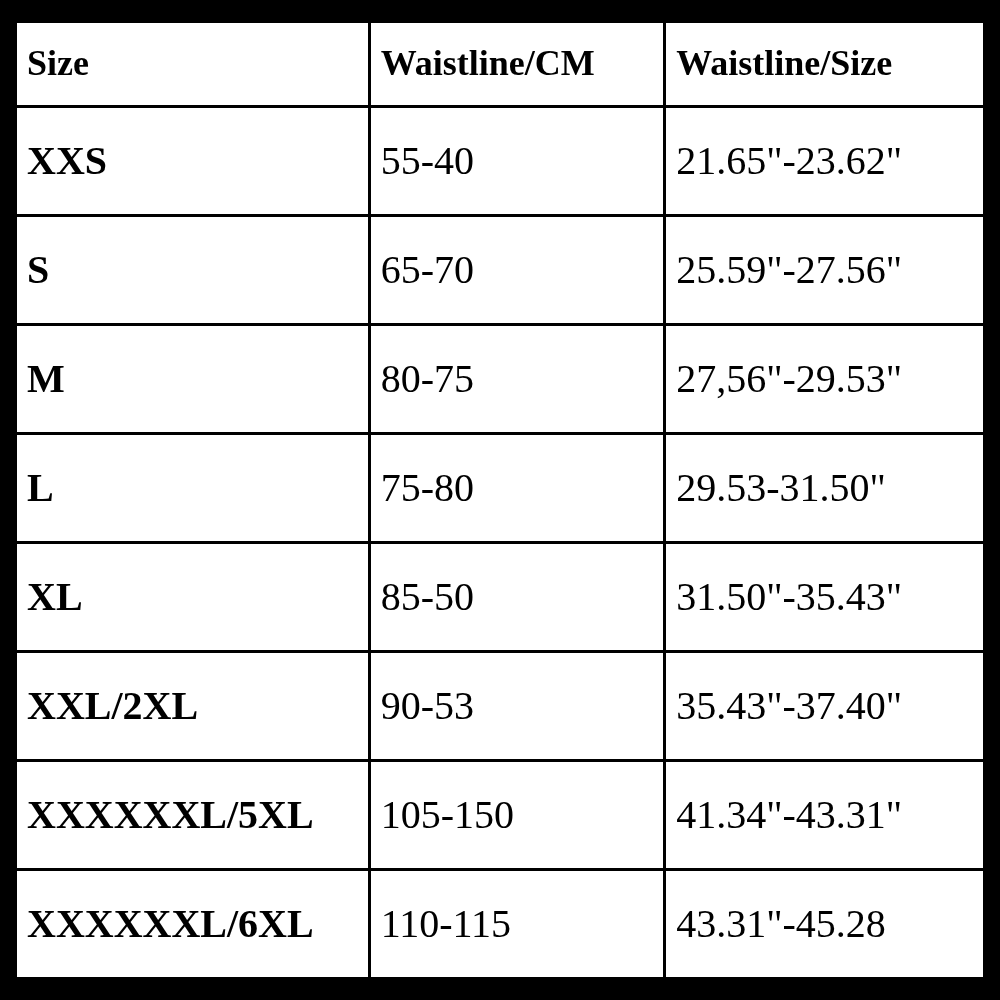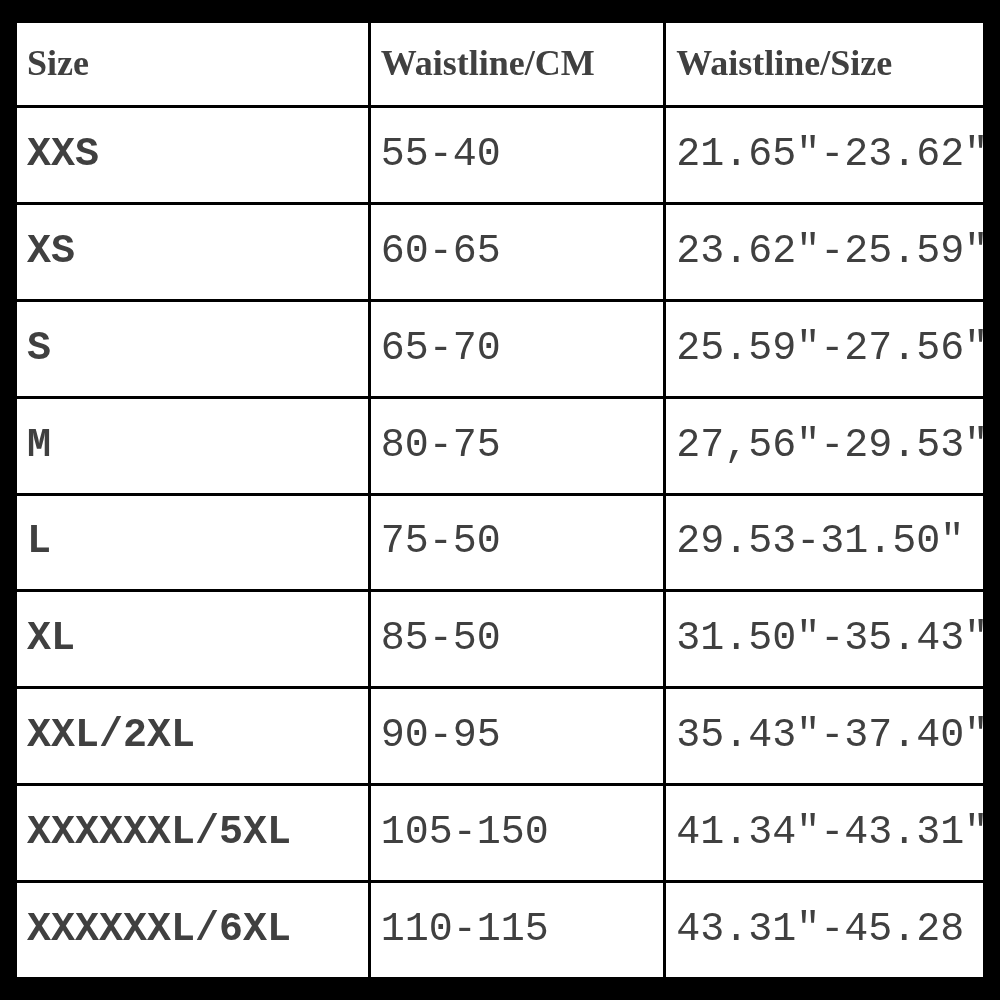--- a/index.html
+++ b/index.html
@@ -39,36 +39,35 @@
   }
   table.size-table col.c1 { width: 36.5%; }
   table.size-table col.c2 { width: 30.5%; }
   table.size-table col.c3 { width: 33.0%; }
 
   table.size-table th,
   table.size-table td {
     border: 3px solid #000000;
     padding: 2px 0 2px 10px;
     vertical-align: middle;
-    color: #404040;
+    color: #000000;
     background: #ffffff;
     line-height: 1.05;
     white-space: nowrap;
     overflow: hidden;
   }
   table.size-table thead th {
     font-weight: bold;
     font-size: 36px;
     text-align: left;
     height: 78px;
   }
   table.size-table tbody td {
     height: 78px;
     font-size: 40px;
-    font-family: Liberation Mono, monospace;
   }
   table.size-table tbody td.size-cell {
     font-weight: bold;
     font-size: 40px;
   }
   table.size-table tbody td.meas-cell {
     font-weight: normal;
   }
   
   .table-wrap {
@@ -93,47 +92,42 @@
           <th>Waistline/Size</th>
         </tr>
       </thead>
       <tbody>
         <tr>
           <td class="size-cell">XXS</td>
           <td class="meas-cell">55-40</td>
           <td class="meas-cell">21.65"-23.62"</td>
         </tr>
         <tr>
-          <td class="size-cell">XS</td>
-          <td class="meas-cell">60-65</td>
-          <td class="meas-cell">23.62"-25.59"</td>
-        </tr>
-        <tr>
           <td class="size-cell">S</td>
           <td class="meas-cell">65-70</td>
           <td class="meas-cell">25.59"-27.56"</td>
         </tr>
         <tr>
           <td class="size-cell">M</td>
           <td class="meas-cell">80-75</td>
           <td class="meas-cell">27,56"-29.53"</td>
         </tr>
         <tr>
           <td class="size-cell">L</td>
-          <td class="meas-cell">75-50</td>
+          <td class="meas-cell">75-80</td>
           <td class="meas-cell">29.53-31.50"</td>
         </tr>
         <tr>
           <td class="size-cell">XL</td>
           <td class="meas-cell">85-50</td>
           <td class="meas-cell">31.50"-35.43"</td>
         </tr>
         <tr>
           <td class="size-cell">XXL/2XL</td>
-          <td class="meas-cell">90-95</td>
+          <td class="meas-cell">90-53</td>
           <td class="meas-cell">35.43"-37.40"</td>
         </tr>
         <tr>
           <td class="size-cell">XXXXXXL/5XL</td>
           <td class="meas-cell">105-150</td>
           <td class="meas-cell">41.34"-43.31"</td>
         </tr>
         <tr>
           <td class="size-cell">XXXXXXL/6XL</td>
           <td class="meas-cell">110-115</td>

